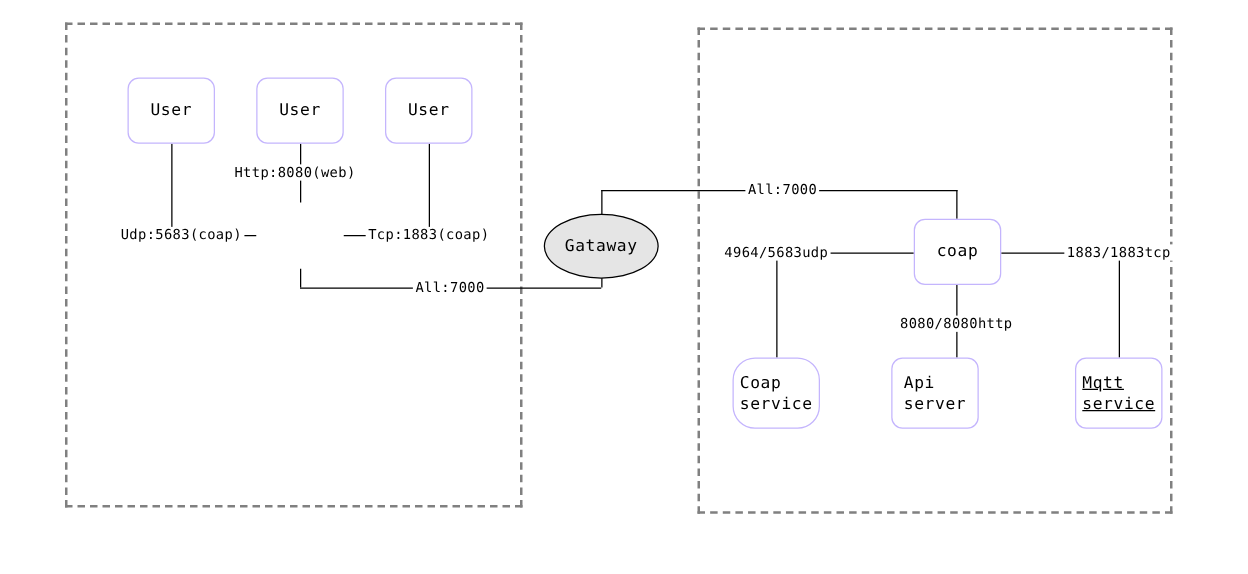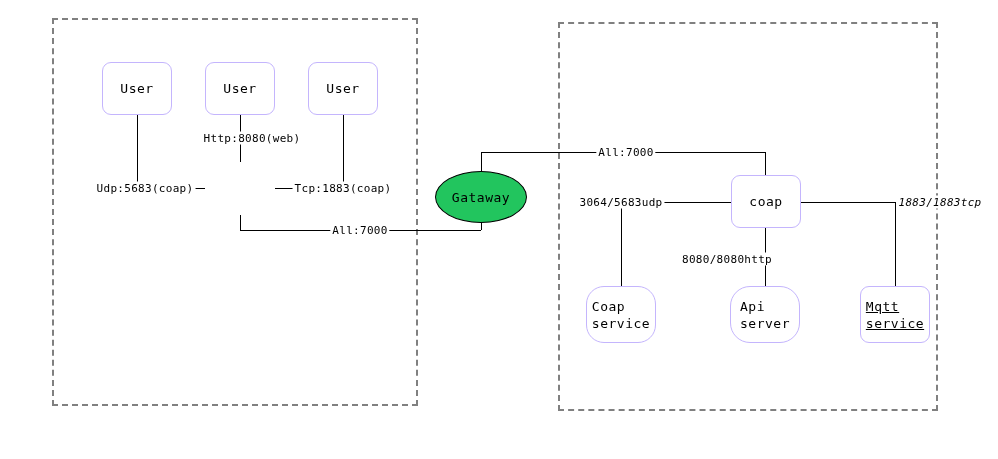--- a/index.html
+++ b/index.html
@@ -40,21 +40,21 @@
     letter-spacing: 0.5px;
     z-index: 4;
   }
   .node .lbl { white-space: pre-line; }
   
   .ellipse {
     position: absolute;
     box-sizing: border-box;
     border: 1px solid #000000;
     border-radius: 50%;
-    background: #22c55e;
+    background: #e5e5e5;
     display: flex;
     align-items: center;
     justify-content: center;
     font-size: 13px;
     color: #000000;
     letter-spacing: 0.5px;
     z-index: 4;
   }
   
   .hline {
@@ -110,33 +110,33 @@
   <div class="hline" style="left:621px; top:202px; width:110px;"></div>
   <div class="vline" style="left:621px; top:202px; height:84px;"></div>
 
   <div class="vline" style="left:765px; top:228px; height:58px;"></div>
 
   <div class="hline" style="left:801px; top:202px; width:94px;"></div>
   <div class="vline" style="left:895px; top:202px; height:84px;"></div>
 
   <div class="edge-label center" style="left:145px; top:188px;">Udp:5683(coap)</div>
 
-  <div class="edge-label center" style="left:252px; top:138px;text-align:center;">Http:8080(web)</div>
+  <div class="edge-label center" style="left:236px; top:138px;text-align:center;">Http:8080(web)</div>
 
   <div class="edge-label center" style="left:343px; top:188px;">Tcp:1883(coap)</div>
 
   <div class="edge-label center" style="left:360px; top:230px;">All:7000</div>
 
   <div class="edge-label center" style="left:626px; top:152px;">All:7000</div>
 
-  <div class="edge-label center" style="left:621px; top:202px;">3064/5683udp</div>
+  <div class="edge-label center" style="left:621px; top:202px;">4964/5683udp</div>
 
-  <div class="edge-label center" style="left:727px; top:259px;">8080/8080http</div>
+  <div class="edge-label center" style="left:765px; top:259px;">8080/8080http</div>
 
-  <div class="edge-label center" style="left:940px; top:202px;font-style:italic;">1883/1883tcp</div>
+  <div class="edge-label center" style="left:895px; top:202px;">1883/1883tcp</div>
 
   <div class="node" style="left:102px; top:62px; width:70px; height:53px;">
     <span class="lbl">User</span>
   </div>
 
   <div class="node" style="left:205px; top:62px; width:70px; height:53px;">
     <span class="lbl">User</span>
   </div>
 
   <div class="node" style="left:308px; top:62px; width:70px; height:53px;">
@@ -150,21 +150,21 @@
 
   <div class="node" style="left:731px; top:175px; width:70px; height:53px;">
     <span class="lbl">coap</span>
   </div>
 
   <div class="node" style="left:586px; top:286px; width:70px; height:57px;border-radius:18px;">
     <span class="lbl">Coap
 service</span>
   </div>
 
-  <div class="node" style="left:730px; top:286px; width:70px; height:57px;border-radius:20px;">
+  <div class="node" style="left:713px; top:286px; width:70px; height:57px;">
     <span class="lbl">Api
 server</span>
   </div>
 
   <div class="node" style="left:860px; top:286px; width:70px; height:57px;text-decoration:underline;">
     <span class="lbl">Mqtt
 service</span>
   </div>
 
 </div>

